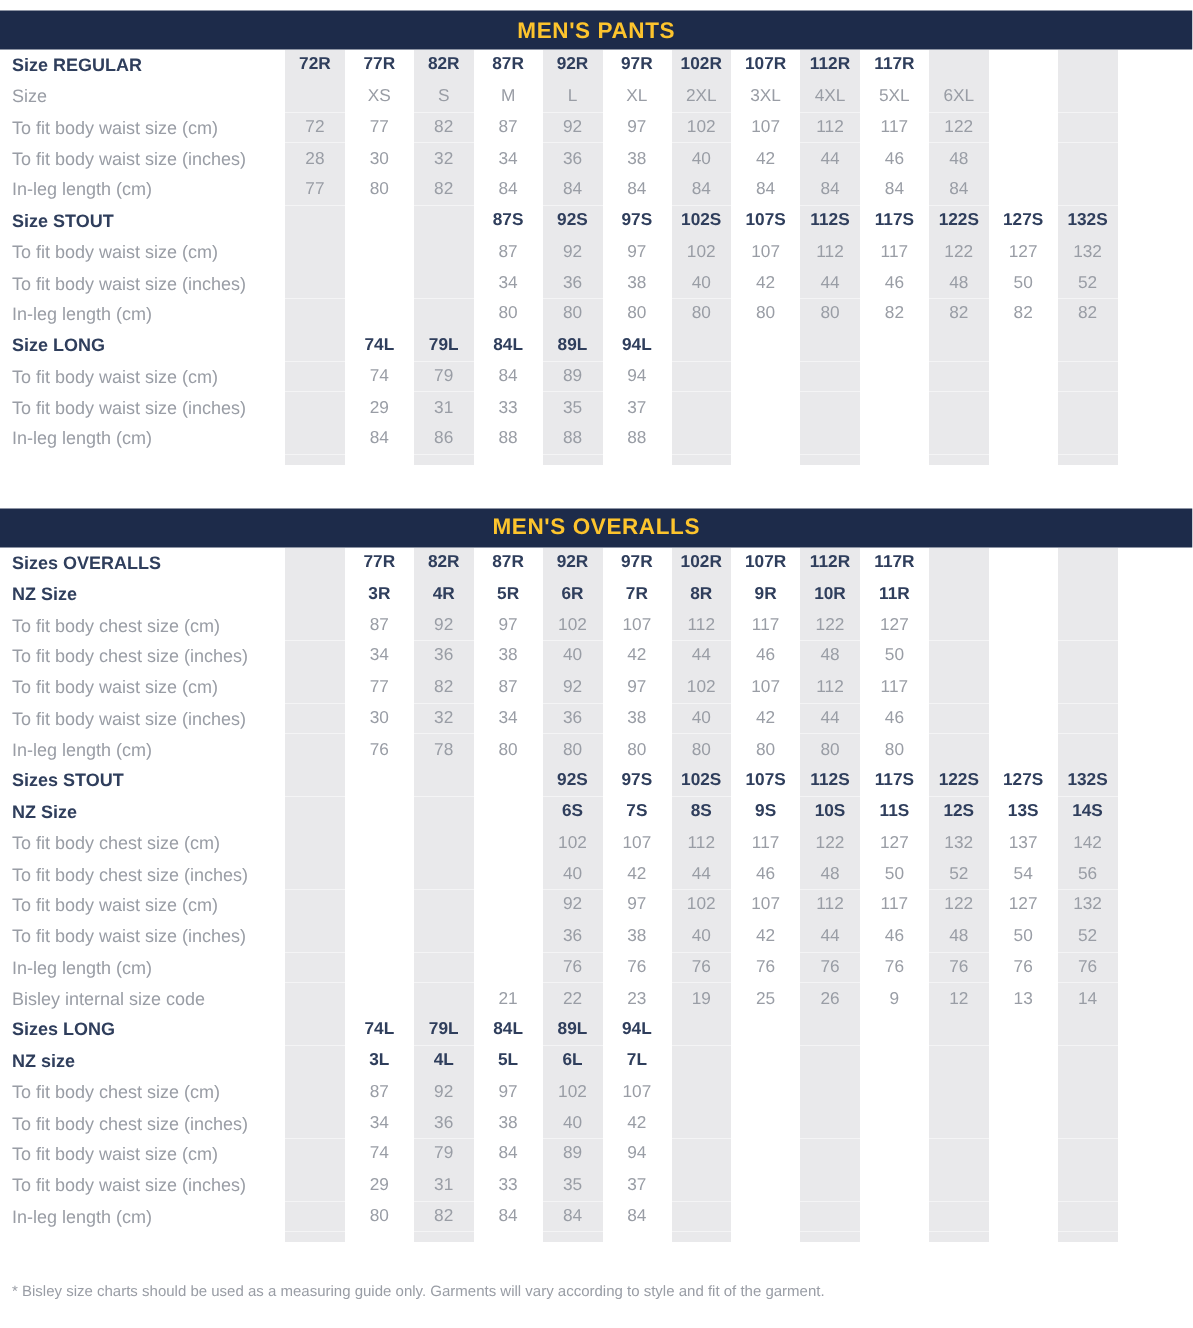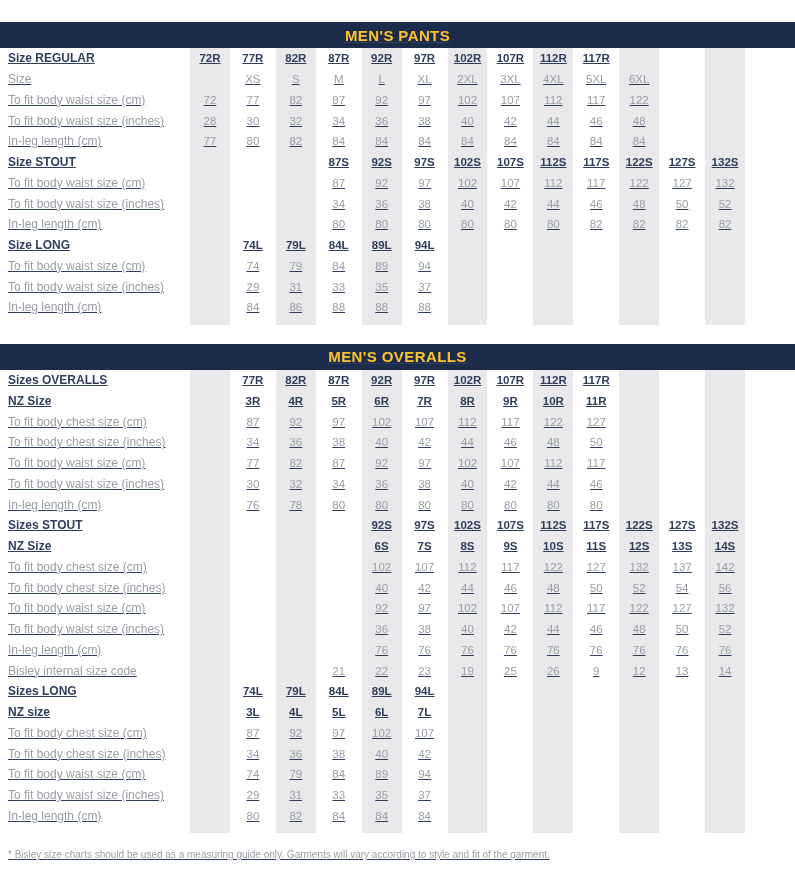--- a/index.html
+++ b/index.html
@@ -3,23 +3,23 @@
 <meta charset="utf-8">
 <style>
   * { margin:0; padding:0; box-sizing:border-box; }
   html,body { background:#ffffff; }
   body {
     width:795px; height:885px;
     font-family:"Liberation Sans", sans-serif;
     color:#2f3e5c;
     overflow:hidden;
   }
-  .page { padding-top:22px;text-decoration:underline; }
+  .page { padding-top:7px; }
   .size-table { width:795px; }
-  .size-table + .size-table { margin-top:19px; }
+  .size-table + .size-table { margin-top:29px; }
   .table-title {
     height:26px;
     background:var(--navy,#1d2b4a);
     display:flex; align-items:center; justify-content:center;
   }
   .table-title span {
     color:var(--yellow,#fdc42d);
     font-weight:bold; font-size:15px; letter-spacing:.4px;
   }
   .table-body { width:753px; }
@@ -39,21 +39,21 @@
     white-space:nowrap;
   }
   .cell.stripe {
     background:var(--stripe,#e9e9eb);
     background-clip:content-box;
     padding:0 3px;
   }
   .row.bold .row-label, .row.bold .cell { font-weight:bold; color:var(--navy-text,#2f3e5c); }
   .row.muted .row-label, .row.muted .cell { font-weight:normal; color:var(--muted,#999da5); }
   .footnote {
-    margin-top:16px; padding-left:8px;
+    margin-top:28px; padding-left:8px;
     font-size:10px; color:var(--muted,#999da5);
   }
 </style>
 </head>
 <body>
 
 <div class="page">
 
   <section class="size-table">
     <header class="table-title">

